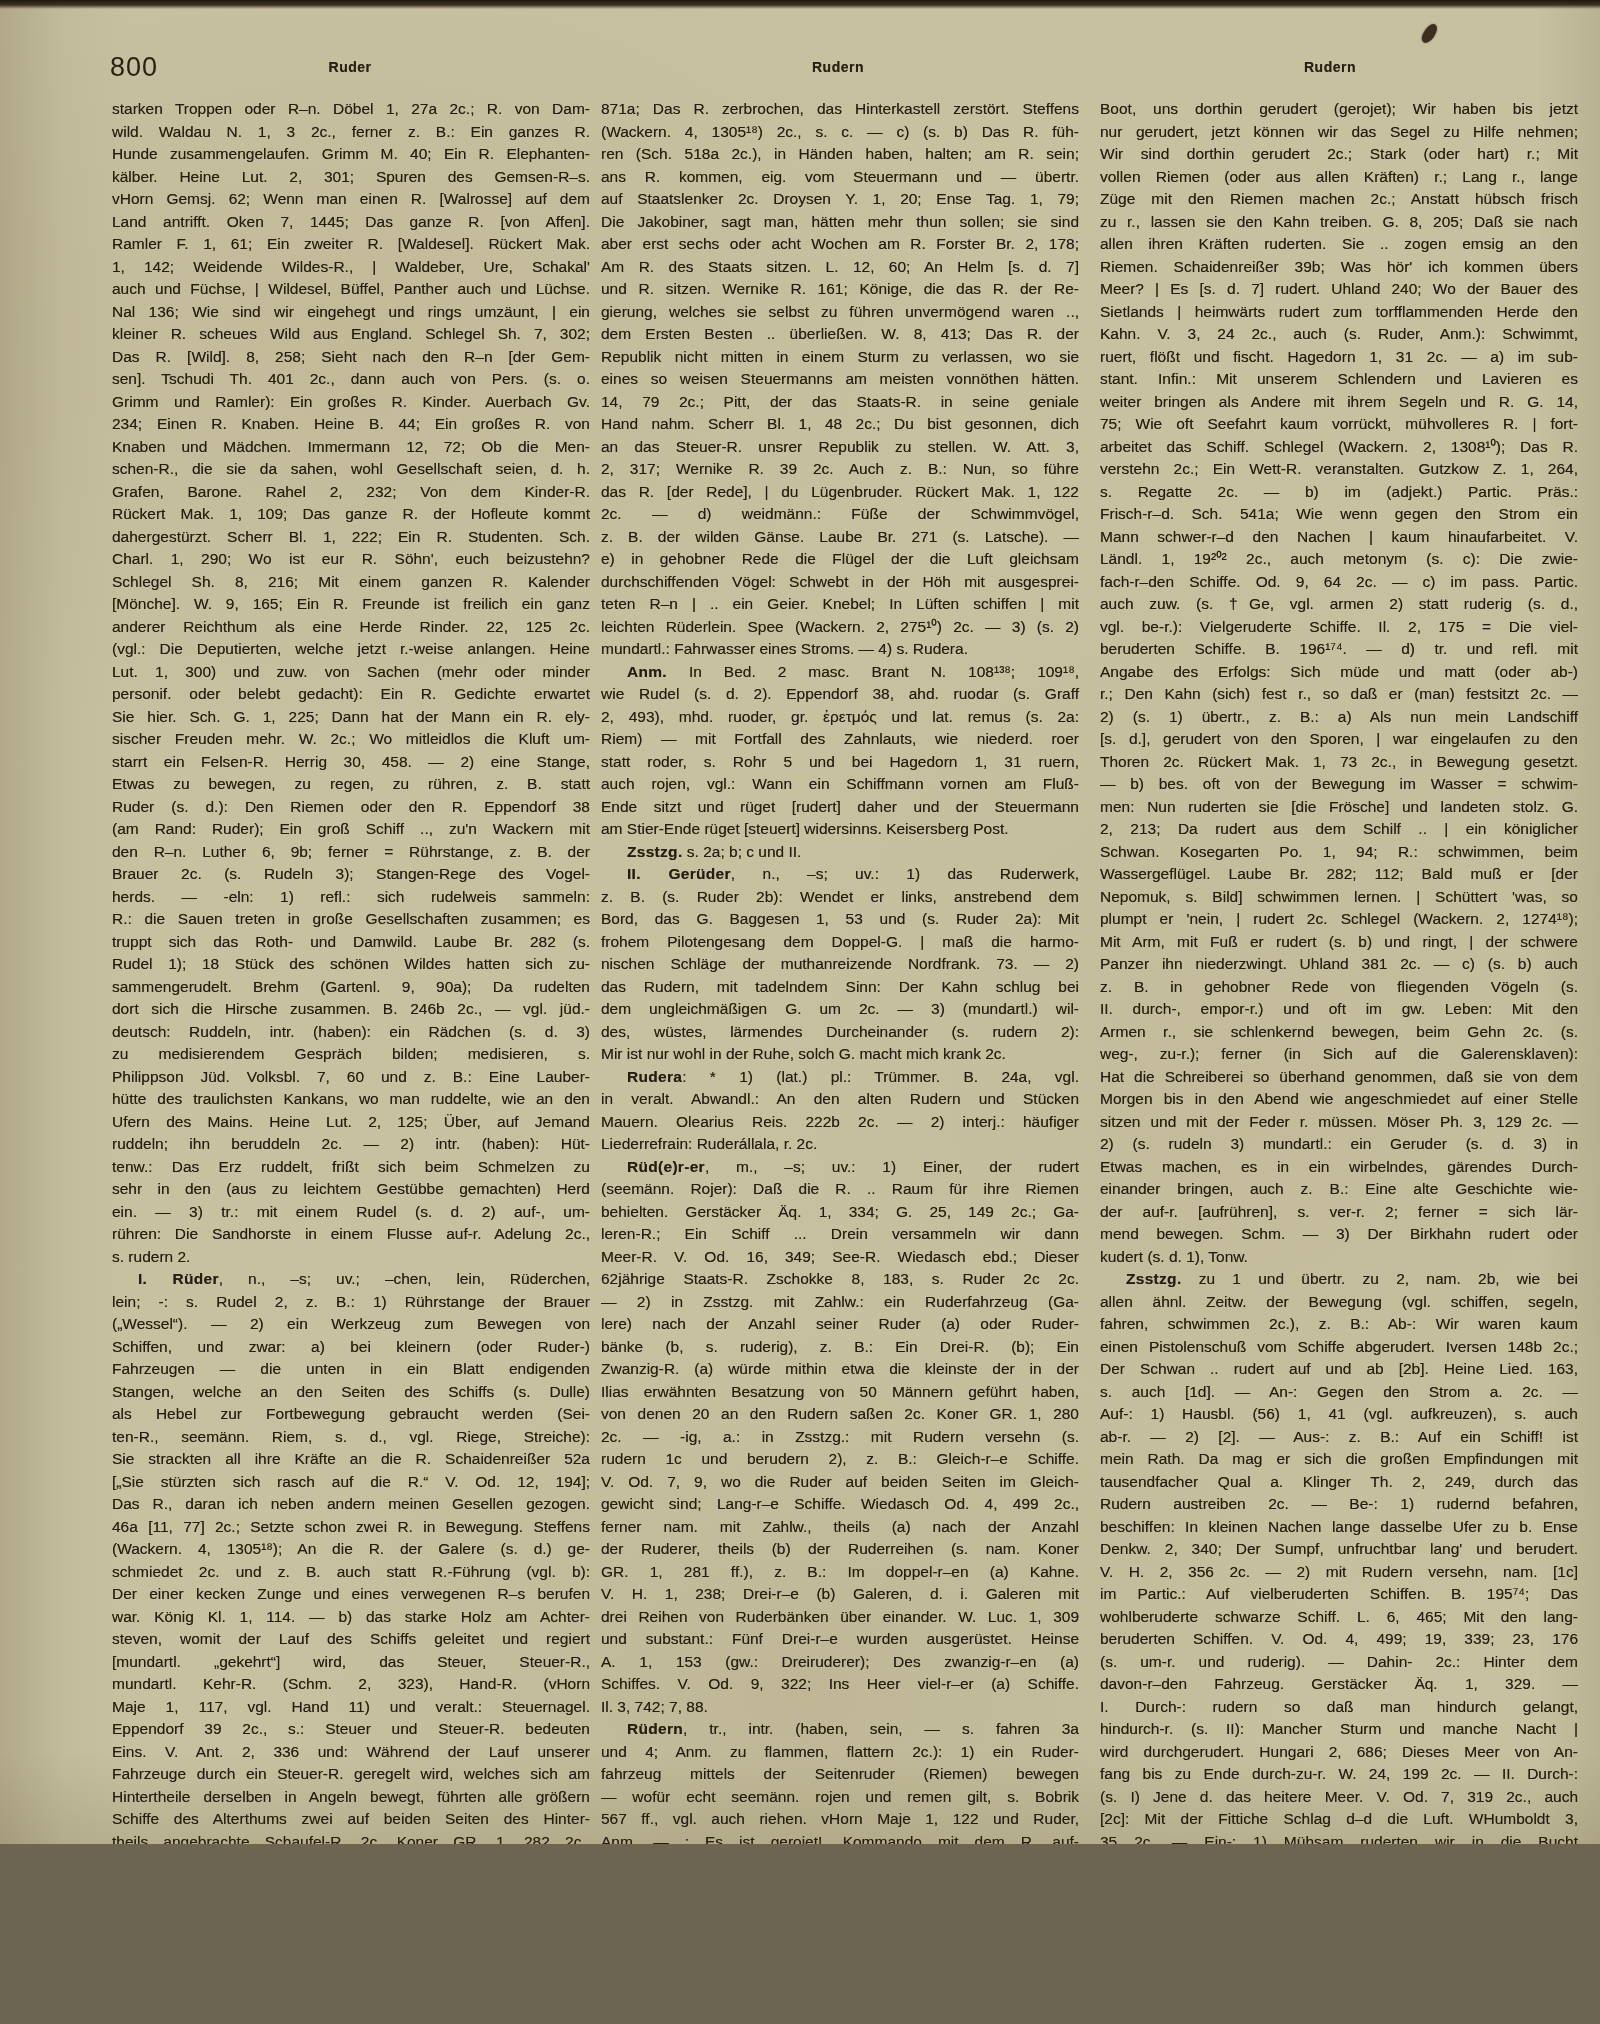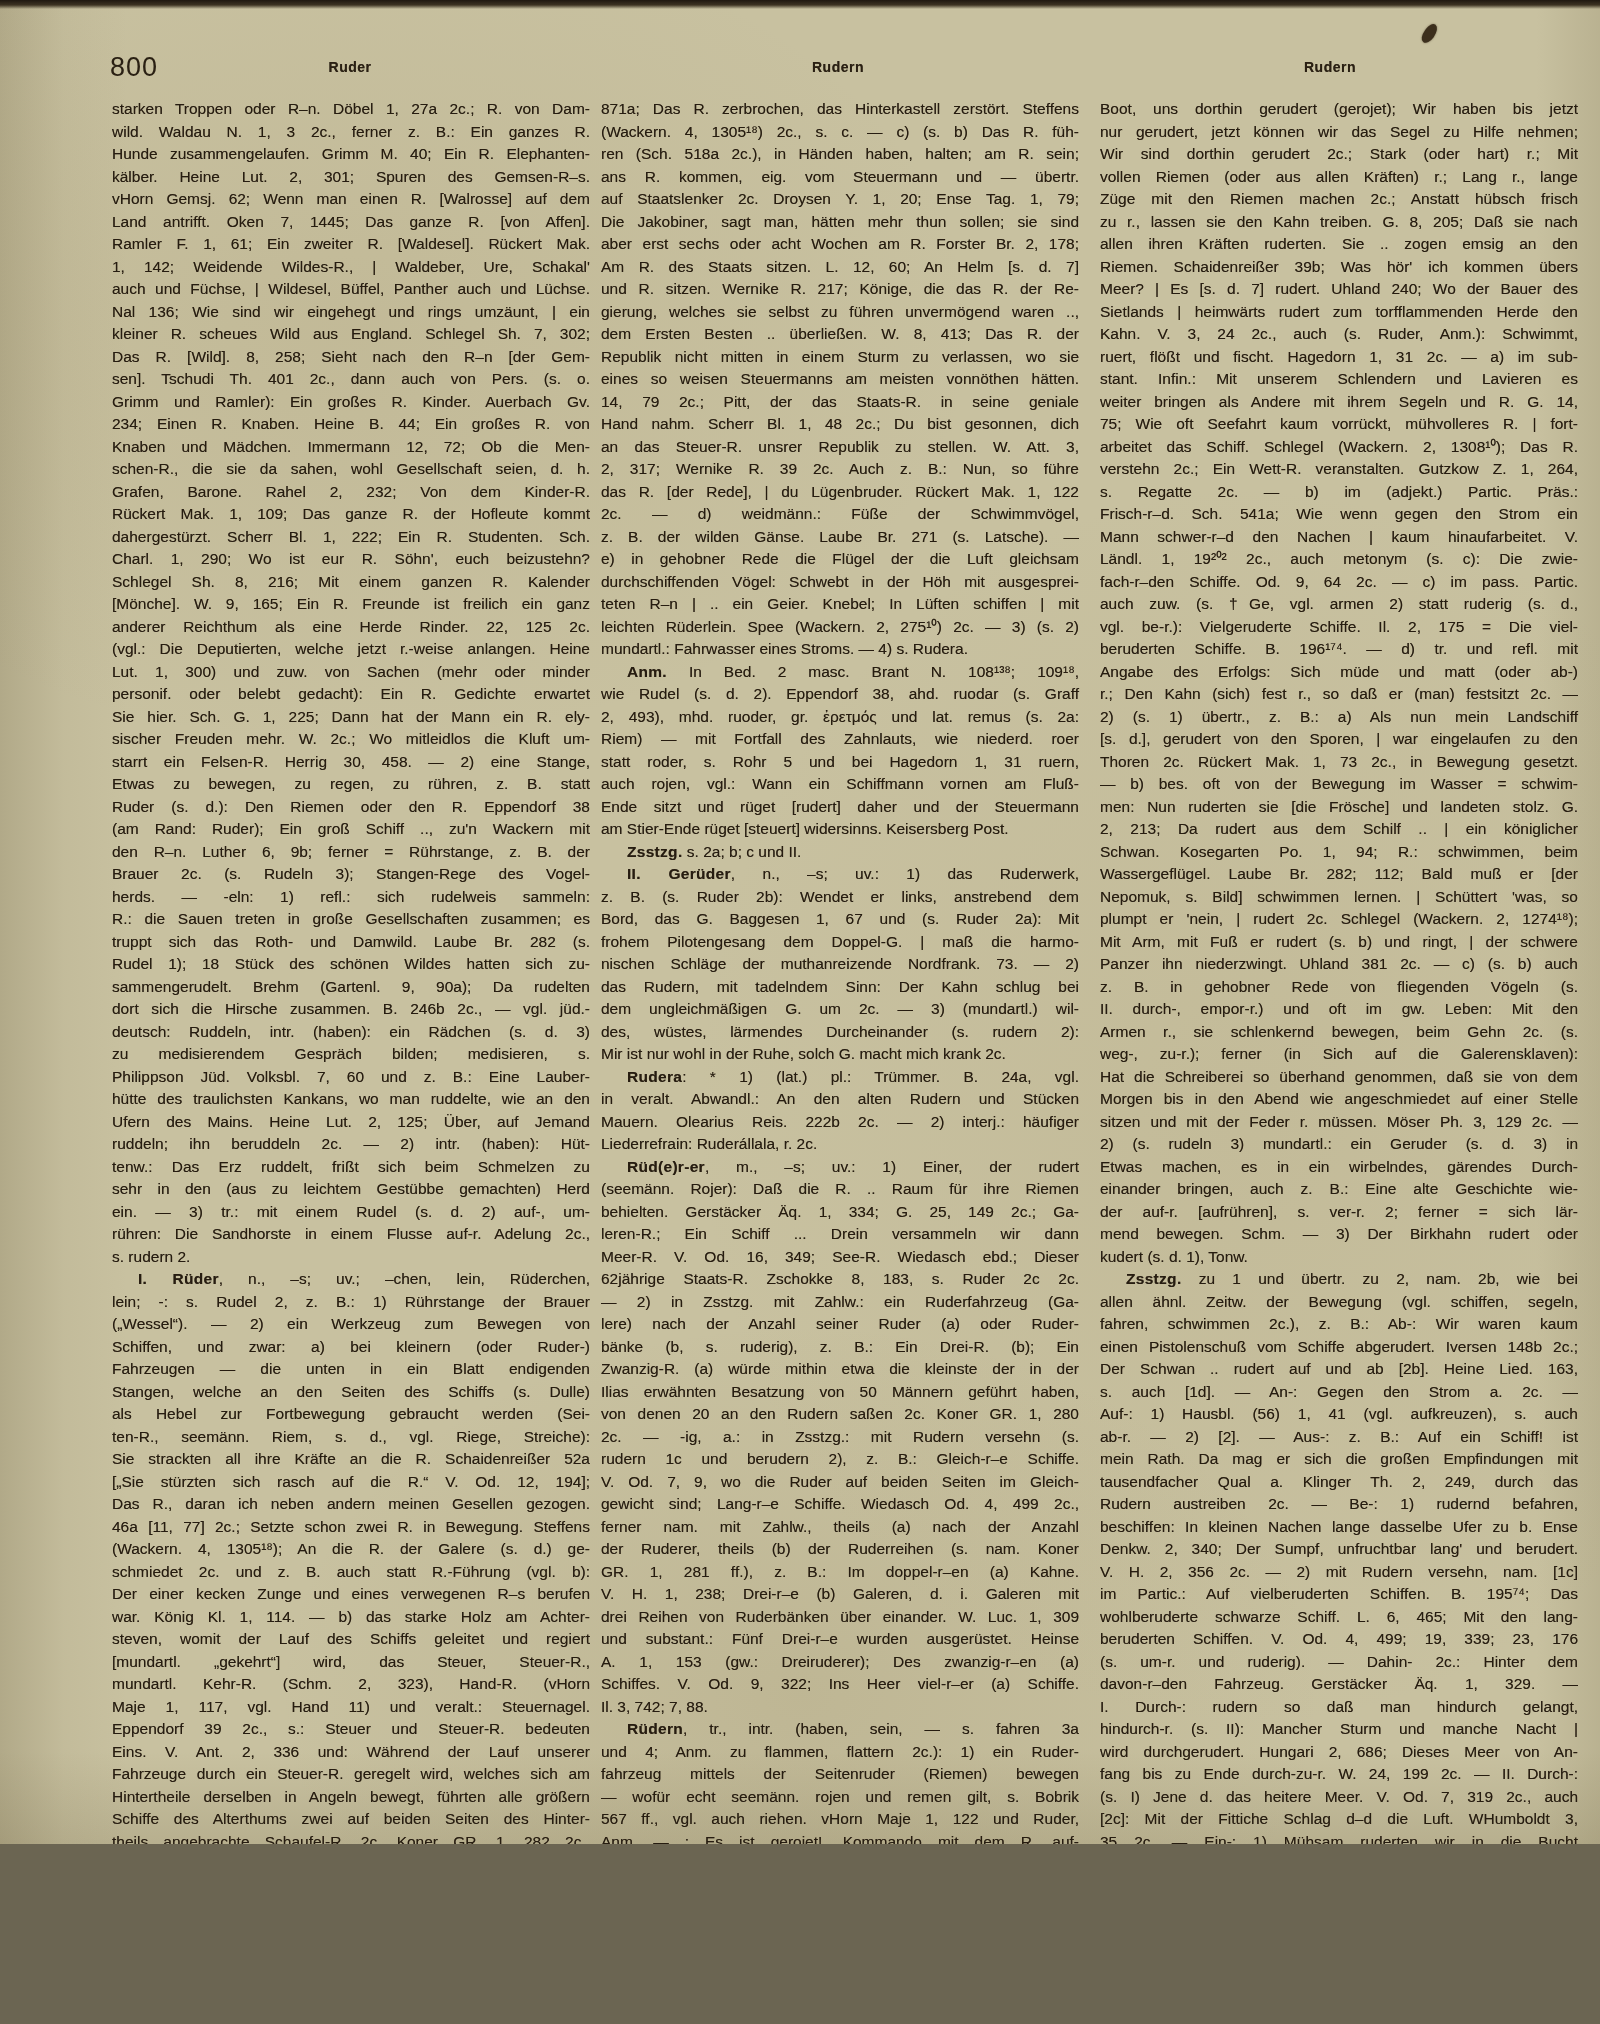--- a/index.html
+++ b/index.html
@@ -151,21 +151,21 @@
   <div class="col col-2">
       <div class="para">
         <div class="line">871a; Das R. zerbrochen, das Hinterkastell zerstört. Steffens</div>
         <div class="line">(Wackern. 4, 1305¹⁸) 2c., s. c. — c) (s. b) Das R. füh-</div>
         <div class="line">ren (Sch. 518a 2c.), in Händen haben, halten; am R. sein;</div>
         <div class="line">ans R. kommen, eig. vom Steuermann und — übertr.</div>
         <div class="line">auf Staatslenker 2c. Droysen Y. 1, 20; Ense Tag. 1, 79;</div>
         <div class="line">Die Jakobiner, sagt man, hätten mehr thun sollen; sie sind</div>
         <div class="line">aber erst sechs oder acht Wochen am R. Forster Br. 2, 178;</div>
         <div class="line">Am R. des Staats sitzen. L. 12, 60; An Helm [s. d. 7]</div>
-        <div class="line">und R. sitzen. Wernike R. 217; Könige, die das R. der Re-</div>
+        <div class="line">und R. sitzen. Wernike R. 161; Könige, die das R. der Re-</div>
         <div class="line">gierung, welches sie selbst zu führen unvermögend waren ..,</div>
         <div class="line">dem Ersten Besten .. überließen. W. 8, 413; Das R. der</div>
         <div class="line">Republik nicht mitten in einem Sturm zu verlassen, wo sie</div>
         <div class="line">eines so weisen Steuermanns am meisten vonnöthen hätten.</div>
         <div class="line">14, 79 2c.; Pitt, der das Staats-R. in seine geniale</div>
         <div class="line">Hand nahm. Scherr Bl. 1, 48 2c.; Du bist gesonnen, dich</div>
         <div class="line">an das Steuer-R. unsrer Republik zu stellen. W. Att. 3,</div>
         <div class="line">2, 317; Wernike R. 39 2c. Auch z. B.: Nun, so führe</div>
         <div class="line">das R. [der Rede], | du Lügenbruder. Rückert Mak. 1, 122</div>
         <div class="line">2c. — d) weidmänn.: Füße der Schwimmvögel,</div>
@@ -185,21 +185,21 @@
         <div class="line">auch rojen, vgl.: Wann ein Schiffmann vornen am Fluß-</div>
         <div class="line">Ende sitzt und rüget [rudert] daher und der Steuermann</div>
         <div class="line no-just">am Stier-Ende rüget [steuert] widersinns. Keisersberg Post.</div>
       </div>
       <div class="para">
         <div class="line indent no-just"><b>Zsstzg.</b> s. 2a; b; c und II.</div>
       </div>
       <div class="para">
         <div class="line indent"><b>II. Gerüder</b>, n., –s; uv.: 1) das Ruderwerk,</div>
         <div class="line">z. B. (s. Ruder 2b): Wendet er links, anstrebend dem</div>
-        <div class="line">Bord, das G. Baggesen 1, 67 und (s. Ruder 2a): Mit</div>
+        <div class="line">Bord, das G. Baggesen 1, 53 und (s. Ruder 2a): Mit</div>
         <div class="line">frohem Pilotengesang dem Doppel-G. | maß die harmo-</div>
         <div class="line">nischen Schläge der muthanreizende Nordfrank. 73. — 2)</div>
         <div class="line">das Rudern, mit tadelndem Sinn: Der Kahn schlug bei</div>
         <div class="line">dem ungleichmäßigen G. um 2c. — 3) (mundartl.) wil-</div>
         <div class="line">des, wüstes, lärmendes Durcheinander (s. rudern 2):</div>
         <div class="line no-just">Mir ist nur wohl in der Ruhe, solch G. macht mich krank 2c.</div>
       </div>
       <div class="para">
         <div class="line indent"><b>Rudera</b>: * 1) (lat.) pl.: Trümmer. B. 24a, vgl.</div>
         <div class="line">in veralt. Abwandl.: An den alten Rudern und Stücken</div>

